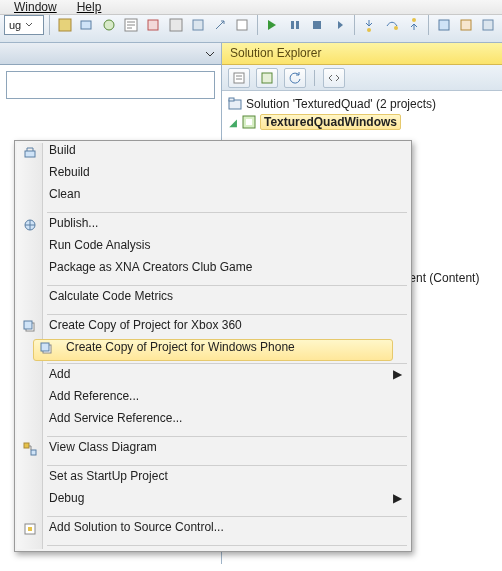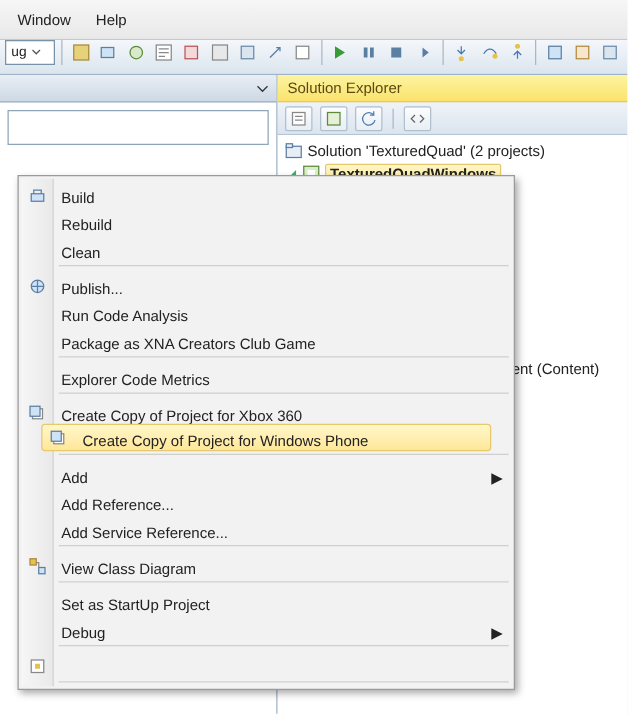--- a/index.html
+++ b/index.html
@@ -1,18 +1,18 @@
 <!DOCTYPE html>
 <html><head>
 <meta charset="utf-8">
 <style>
 * { box-sizing: border-box; margin: 0; padding: 0; font-family: "Segoe UI", Tahoma, sans-serif; }
 body { width: 502px; height: 571px; background: #fff; overflow: hidden; position: relative; font-size: 12px; }
 
-.menubar { height: 32px; background: linear-gradient(#f6f6f6,#e9e9e9); border-bottom: 1px solid #c9c9c9; display: flex; align-items: center; padding: 0 4px; }
+.menubar { height: 15px; background: linear-gradient(#f6f6f6,#e9e9e9); border-bottom: 1px solid #c9c9c9; display: flex; align-items: center; padding: 0 4px; text-decoration: underline; }
 .menubar-item { padding: 2px 10px; color: #222; cursor: default; }
 
 .toolbar { height: 28px; background: linear-gradient(#f4f7fb,#dbe5ee); border-bottom: 1px solid #9fb4c8; display: flex; align-items: flex-start; gap: 3px; padding: 0 4px; overflow: hidden; }
 .tb-btn { width: 20px; height: 20px; border: 1px solid transparent; display: flex; align-items: center; justify-content: center; }
 .tb-sep { width: 1px; height: 20px; background: #a9b8c6; margin: 0 2px; }
 
 .combo { display: inline-flex; align-items: center; height: 20px; background: #fff; border: 1px solid #7a92a8; padding: 0 4px; min-width: 40px; }
 .combo span { font-size: 11px; color: #222; }
 .combo .caret { margin-left: 4px; }
 
@@ -29,21 +29,21 @@
 
 .tree { padding: 4px 6px; font-size: 12px; color: #222; }
 .tree-row { display: flex; align-items: center; gap: 4px; height: 18px; white-space: nowrap; }
 .tree-row .expander { width: 10px; text-align: center; color: #4a6; font-size: 10px; }
 .node-sel { background: linear-gradient(#fff6c7,#ffe79a); border: 1px solid #e6c96d; padding: 0 3px; border-radius: 2px; }
 .node-label { font-weight: bold; }
 
 .ctx-menu { position: absolute; left: 14px; top: 140px; width: 398px; background: #f2f2f2; border: 1px solid #9a9a9a; box-shadow: 2px 3px 6px rgba(0,0,0,0.35); padding: 2px; z-index: 50; }
 .ctx-icon-col { position:absolute; left:2px; top:2px; bottom:2px; width:26px; background: linear-gradient(to right,#f6f6f6,#e9e9e9); border-right:1px solid #cfcfcf; }
 .ctx-list { position: relative; }
-.ctx-item { position: relative; display: flex; align-items: flex-end; height: 22px; padding-left: 32px; padding-right: 8px; color: #222; }
+.ctx-item { position: relative; display: flex; align-items: flex-start; height: 22px; padding-left: 32px; padding-right: 8px; color: #222; }
 .ctx-item .ic { position: absolute; left: 4px; width: 18px; height: 18px; display:flex; align-items:center; justify-content:center; }
 .ctx-item .label { flex: 1; }
 .ctx-item .sub-caret { width: 8px; color:#222; }
 .ctx-item.highlight { background: linear-gradient(#fff7c9,#ffe79a); border: 1px solid #e6c96d; border-radius: 3px; height: 22px; margin: -1px 16px; }
 .ctx-sep { height: 1px; margin: 3px 2px 3px 30px; background: #cfcfcf; }
 
 svg { display:block; }
 </style>
 </head>
 <body>
@@ -261,21 +261,21 @@
       <span class="label">Publish...</span>
     </div>
     <div class="ctx-item">
         <span class="label">Run Code Analysis</span>
       </div>
     <div class="ctx-item">
         <span class="label">Package as XNA Creators Club Game</span>
       </div>
     <div class="ctx-sep"></div>
     <div class="ctx-item">
-        <span class="label">Explorer Code Metrics</span>
+        <span class="label">Calculate Code Metrics</span>
       </div>
     <div class="ctx-sep"></div>
     <div class="ctx-item">
       <span class="ic">
           <svg width="14" height="14">
             <rect x="3" y="3" width="8" height="8" fill="#fff" stroke="#888"></rect>
             <rect x="1" y="1" width="8" height="8" fill="#cfe3f7" stroke="#5b7fa3"></rect>
           </svg>
         </span>
       <span class="label">Create Copy of Project for Xbox 360</span>
@@ -320,17 +320,18 @@
       <span class="sub-caret">▶</span>
     </div>
     <div class="ctx-sep"></div>
     <div class="ctx-item">
       <span class="ic">
           <svg width="14" height="14">
             <rect x="2" y="2" width="10" height="10" fill="#fff" stroke="#888"></rect>
             <path d="M5 5h4v4H5z" fill="#e6c24a"></path>
           </svg>
         </span>
+      <span class="label">Add Solution to Source Control...</span>
     </div>
     <div class="ctx-sep"></div>
 
   </div>
 </div>
 
 </body></html>

